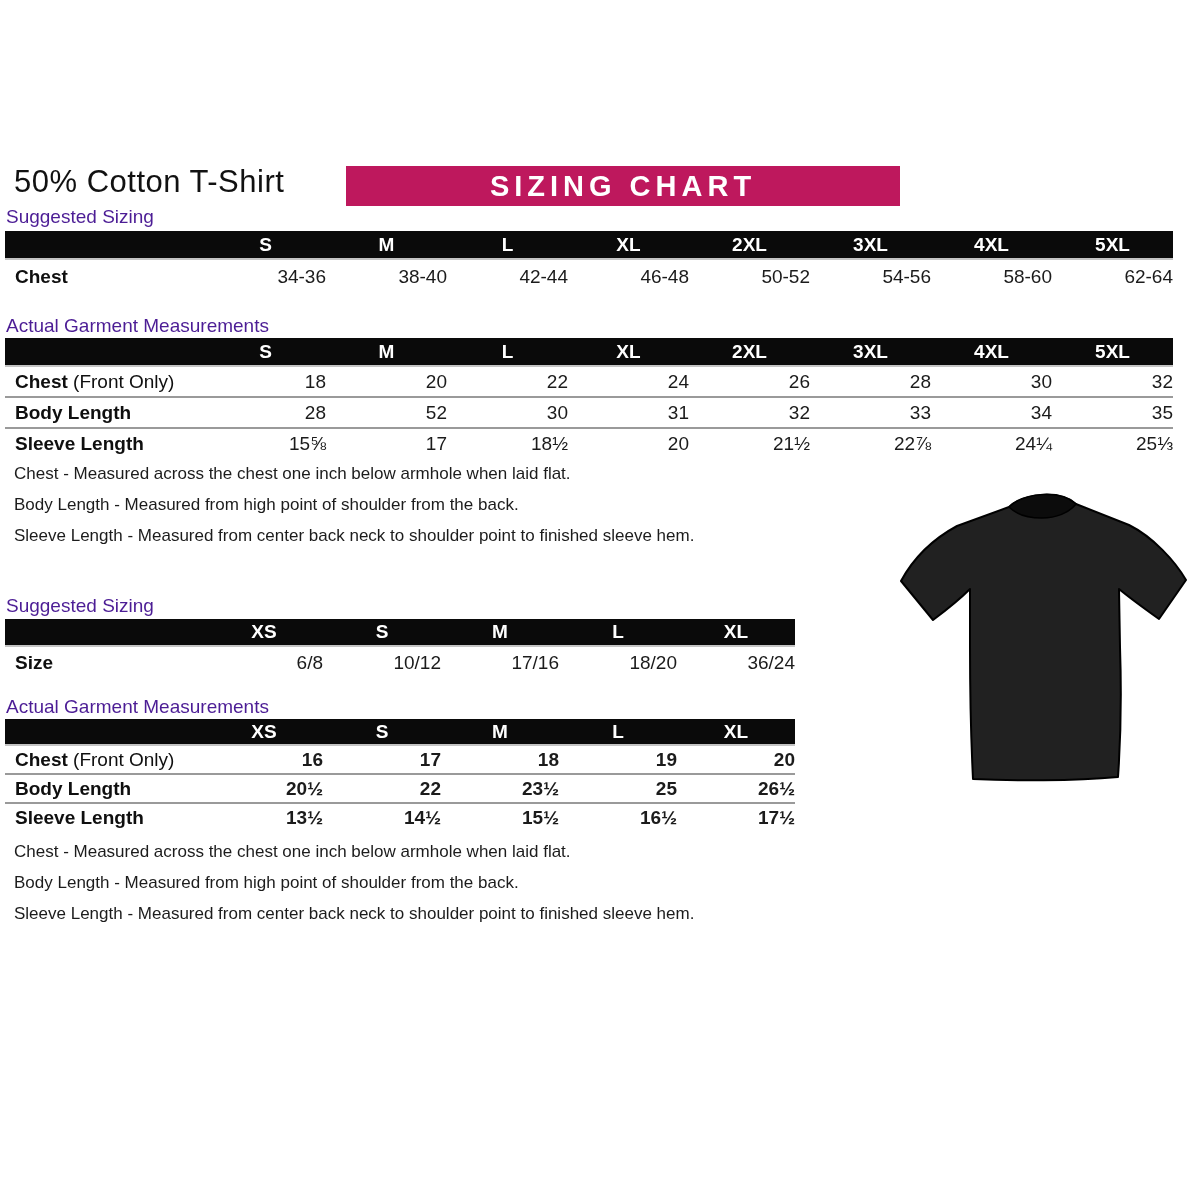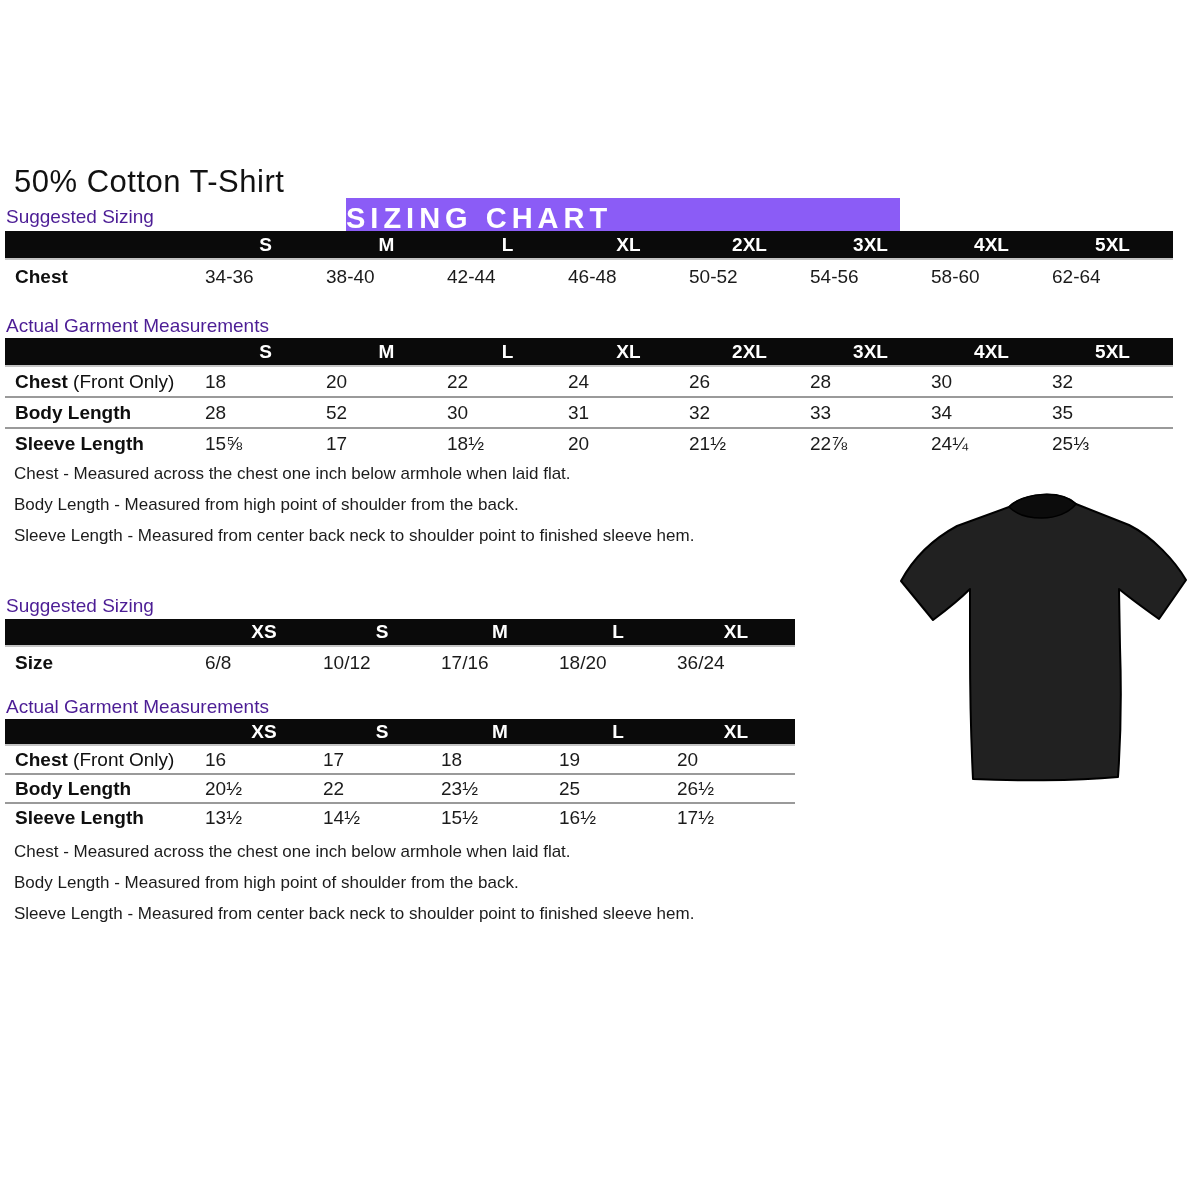--- a/index.html
+++ b/index.html
@@ -3,44 +3,44 @@
 <meta charset="utf-8">
 <style>
   html,body{margin:0;padding:0;background:#fff;}
   #page{position:relative;width:1200px;height:1200px;background:#ffffff;
         font-family:"Liberation Sans","DejaVu Sans",sans-serif;color:#151515;overflow:hidden;}
 
   .abs{position:absolute;}
 
   
   .main-title{left:14px;top:164px;font-size:31px;font-weight:400;letter-spacing:0.5px;color:#111;}
-  .banner{left:346px;top:166px;width:554px;height:40px;background:#8b5cf6;
-          display:flex;align-items:center;margin-top:32px;}
+  .banner{left:346px;top:166px;width:554px;height:40px;background:#be185d;
+          display:flex;align-items:center;justify-content:center;}
   .banner span{color:#fff;font-weight:700;font-size:29px;letter-spacing:5px;}
   .section-label{font-size:19px;color:#4c1d95;}
   .youth-title{left:4px;top:549px;font-size:29px;font-weight:700;color:#0d0d0d;}
 
   
   table{border-collapse:collapse;table-layout:fixed;}
   .sz-table{position:absolute;}
   .sz-table th{background:#0a0a0a;color:#ffffff;font-weight:700;font-size:19px;text-align:center;padding:0;}
   .sz-table thead th{border-bottom:2px solid #c4c4c4;}
-  .sz-table td{font-size:19px;text-align:left;padding:0;color:#1b1b1b;}
+  .sz-table td{font-size:19px;text-align:right;padding:0;color:#1b1b1b;}
   .sz-table td.rowlabel{text-align:left;padding-left:10px;font-weight:700;color:#0f0f0f;}
   .sz-table td.rowlabel .suffix{font-weight:400;}
   .mt tbody tr + tr td{border-top:2px solid #9a9a9a;}
 
   .t-adult-sug{left:5px;top:231px;}
   .t-adult-sug th{height:27px;}  .t-adult-sug td{height:33px;}
   .t-adult-meas{left:5px;top:338px;}
   .t-adult-meas th{height:27px;} .t-adult-meas td{height:29px;}
   .t-youth-sug{left:5px;top:619px;}
   .t-youth-sug th{height:26px;}  .t-youth-sug td{height:31px;}
   .t-youth-meas{left:5px;top:719px;}
-  .t-youth-meas th{height:25px;} .t-youth-meas td{height:27px;}
+  .t-youth-meas th{height:25px;} .t-youth-meas td{height:27px;font-weight:bold;}
 
   
   .notes{font-size:17px;color:#1c1c1c;}
   .notes div{margin-bottom:11px;}
 
   
   .tshirt{left:893px;top:474px;width:300px;height:336px;}
 </style>
 </head>
 <body>

